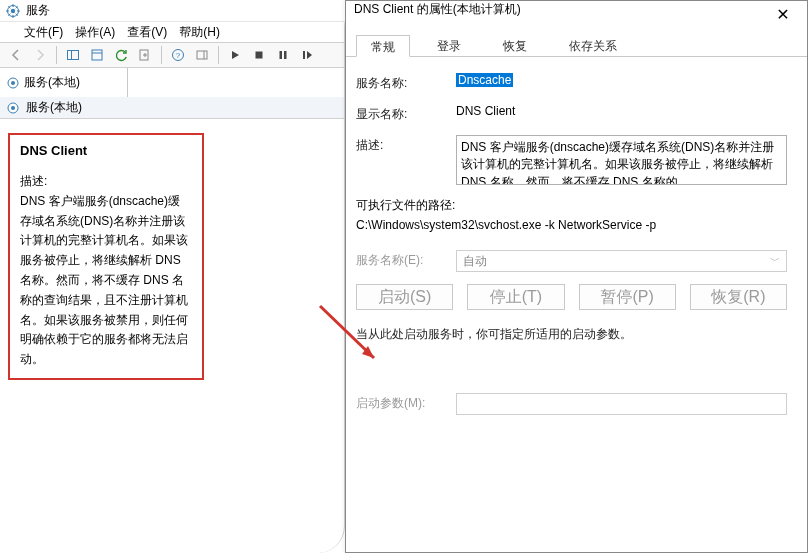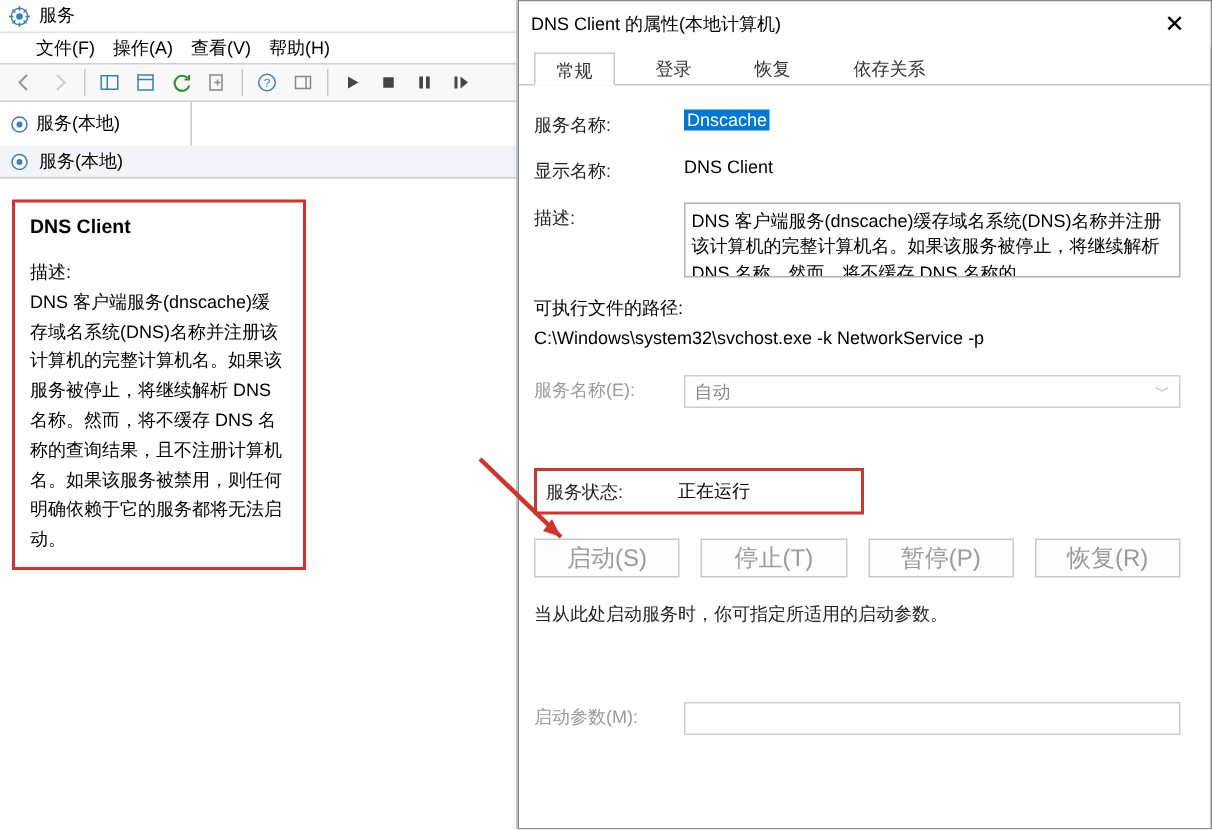--- a/index.html
+++ b/index.html
@@ -1,20 +1,20 @@
 <!DOCTYPE html>
 <html><head>
 <meta charset="utf-8">
 <style>
   * { box-sizing: border-box; }
   html, body { margin: 0; padding: 0; font-family: "Microsoft YaHei", "Segoe UI", sans-serif; font-size: 12px; background: #fff; }
   .root { position: relative; width: 808px; height: 553px; background: #fff; overflow: hidden; }
 
   
-  .mmc { position: absolute; left: 0; top: 0; width: 345px; height: 553px; background: #fff; border-right: 1px solid #d0d0d0; }
+  .mmc { position: absolute; left: 0; top: 0; width: 345px; height: 553px; background: #fff; border-right: 1px solid #d0d0d0; border-radius: 27px; }
   .mmc-titlebar { height: 22px; display: flex; align-items: center; padding: 2px 6px; background: #fff; border-bottom: 1px solid #e5e5e5; }
   .mmc-titlebar .servicon { width: 14px; height: 14px; margin-right: 6px; }
   .mmc-title { font-size: 12px; }
   .mmc-menubar { height: 20px; display: flex; align-items: center; gap: 12px; padding: 2px 24px; background: #fff; }
   .mmc-menubar span { cursor: default; }
   .mmc-toolbar { height: 26px; display: flex; align-items: center; gap: 4px; padding: 2px 6px; border-top: 1px solid #d0d0d0; border-bottom: 1px solid #d0d0d0; background: #f8f8f8; }
   .tbtn { width: 20px; height: 20px; display: inline-flex; align-items: center; justify-content: center; border: 1px solid transparent; }
   .tsep { width: 1px; height: 18px; background: #c8c8c8; margin: 0 2px; }
 
   .mmc-body { display: flex; height: calc(100% - 68px); flex-direction: column; }
@@ -24,21 +24,21 @@
   .mmc-main { flex: 1; display: flex; flex-direction: column; }
   .mmc-colhdr { height: 22px; display: flex; align-items: center; background: #f1f4f8; border-bottom: 1px solid #d0d0d0; padding: 0 6px; gap: 6px; }
   .detail-pane { padding: 10px 8px 8px 8px; flex: 1; overflow: hidden; }
   .detail-box { border: 2px solid #d0342c; padding: 8px 10px; width: 196px; margin-top: 4px; }
   .detail-box .svc-name { font-weight: 700; font-size: 13px; margin-bottom: 14px; }
   .detail-box p { margin: 0; font-size: 12px; line-height: 1.65; }
   .detail-label { margin-bottom: 1px; }
 
   
   .dlg { position: absolute; left: 345px; top: 0; width: 463px; height: 553px; background: #fff; border: 1px solid #888; box-shadow: -1px 0 4px rgba(0,0,0,.08); }
-  .dlg-titlebar { height: 30px; display: flex; align-items: center; justify-content: space-between; padding: 0 8px; background: #fff; }
+  .dlg-titlebar { height: 30px; display: flex; align-items: flex-start; justify-content: space-between; padding: 0 8px; background: #fff; }
   .dlg-title { font-size: 12px; }
   .dlg-close { width: 32px; height: 26px; display: flex; align-items: center; justify-content: center; font-size: 16px; }
 
   .dlg-tabs { display: flex; height: 26px; align-items: flex-end; padding: 0 10px; border-bottom: 1px solid #c8c8c8; gap: 12px; }
   .dlg-tab { height: 22px; padding: 3px 14px 0 14px; font-size: 12px; border: 1px solid transparent; border-bottom: none; position: relative; cursor: default; color: #333; }
   .dlg-tab.active { border-color: #c8c8c8; background: #fff; border-bottom: 1px solid #fff; top: 1px; }
 
   .dlg-body { padding: 16px 20px 10px 10px; font-size: 12px; }
   .frow { display: flex; align-items: flex-start; margin-bottom: 12px; }
   .flabel { width: 100px; color: #222; padding-top: 2px; }
@@ -227,24 +227,20 @@
       <div class="path">C:\Windows\system32\svchost.exe -k NetworkService -p</div>
 
       <div class="frow">
         <div class="flabeld">服务名称(E):</div>
         <div class="startup-sel">
           <span>自动</span>
           <span class="caret">﹀</span>
         </div>
       </div>
 
-      <div class="status-row">
-        <div class="flabel">服务状态:</div>
-        <div>正在运行</div>
-      </div>
 
       <div class="btnrow">
         <div class="pbtn">启动(S)</div>
         <div class="pbtn">停止(T)</div>
         <div class="pbtn">暂停(P)</div>
         <div class="pbtn">恢复(R)</div>
       </div>
 
       <div class="note">当从此处启动服务时，你可指定所适用的启动参数。</div>
 

